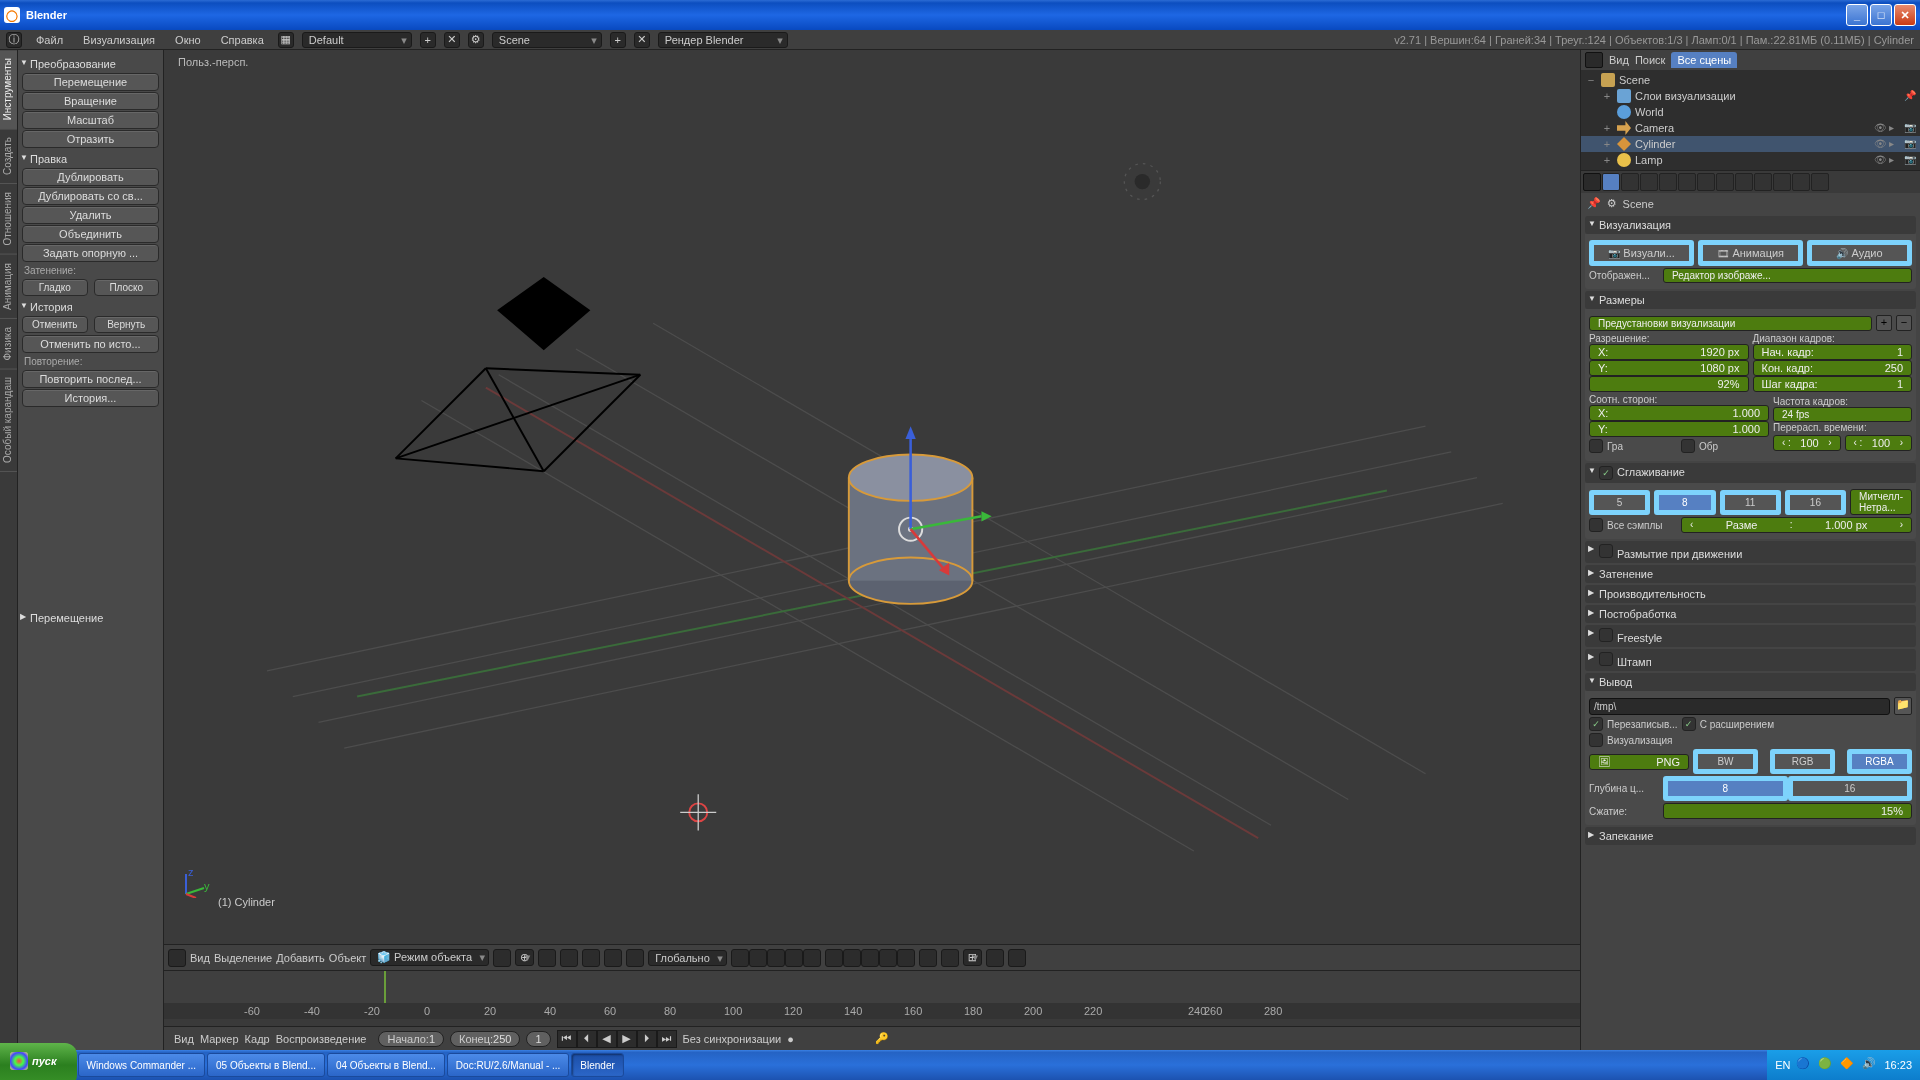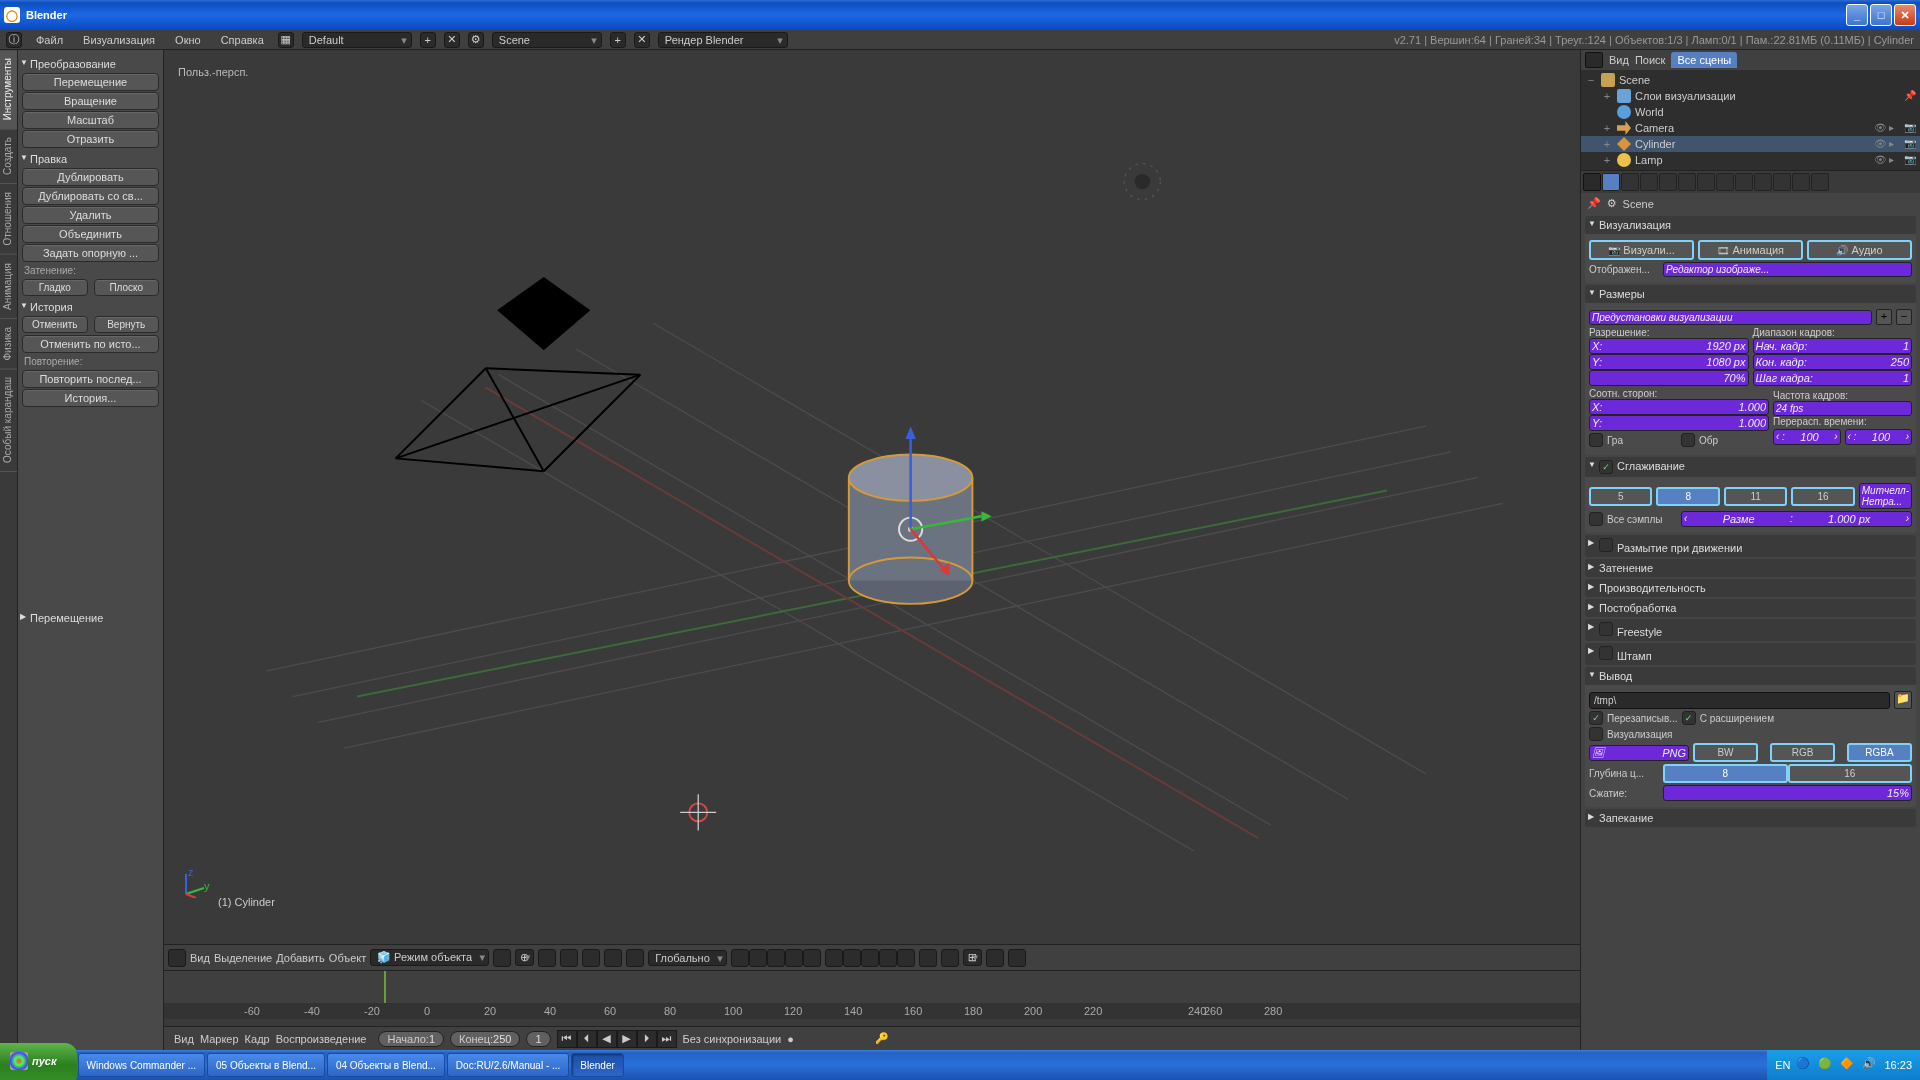--- a/index.html
+++ b/index.html
@@ -28,21 +28,21 @@
 .panel-sec-h:before { content:"▼"; position:absolute; left:0; top:4px; font-size:8px; }
 .panel-sec-h.closed:before { content:"▶"; }
 .btn { background:#565656; border:1px solid #2a2a2a; border-radius:4px; color:#ddd; padding:2px 4px; margin:1px 2px; text-align:center; box-shadow:inset 0 1px 0 rgba(255,255,255,0.1); }
 .btn.small { font-size:10px; }
 .btnrow { display:flex; gap:2px; }
 .btnrow .btn { flex:1; }
 .subtxt { color:#aaa; padding:2px 4px; font-size:10px; }
 
 .vpcol { flex:1; display:flex; flex-direction:column; background:#393939; }
 .viewport { flex:1; position:relative; background:#3a3a3a; overflow:hidden; }
-.vplabel { position:absolute; top:16px; left:14px; color:#bbb;text-align:center; }
+.vplabel { position:absolute; top:6px; left:14px; color:#bbb;text-align:center; }
 .objlabel { position:absolute; bottom:36px; left:54px; color:#ccc; }
 .axiswidget { position:absolute; bottom:46px; left:18px; width:30px; height:30px; }
 
 .vphdr { height:26px; background:#404040; border-top:1px solid #222; display:flex; align-items:center; gap:4px; padding:0 4px; color:#ccc; }
 .vphdr .dd { background:#2a2a2a; border:1px solid #1a1a1a; border-radius:3px; padding:1px 16px 1px 6px; position:relative; }
 .vphdr .dd:after { content:"▾"; position:absolute; right:3px; top:1px; color:#888; }
 .vphdr .ib { width:18px; height:18px; border:1px solid #1a1a1a; background:#2c2c2c; border-radius:3px; }
 
 .timeline { height:56px; background:#3a3a3a; border-top:1px solid #222; position:relative; }
 .tl-track { height:32px; position:relative; background:#3f3f3f; }
@@ -78,22 +78,22 @@
 .prop-tabs .pt { width:18px; height:18px; background:#333; border:1px solid #222; border-radius:2px; }
 .prop-tabs .pt.active { background:#5680c2; }
 .crumb { padding:4px 6px; color:#ccc; display:flex; gap:6px; align-items:center; }
 .psec { margin:2px 4px; }
 .psec-h { background:#3a3a3a; color:#ddd; padding:3px 6px 3px 14px; position:relative; border-radius:3px; }
 .psec-h:before { content:"▼"; position:absolute; left:3px; top:3px; font-size:8px; }
 .psec-h.closed:before { content:"▶"; }
 .psec-body { background:#4a4a4a; padding:4px; border-radius:0 0 3px 3px; }
 .frow { display:flex; gap:4px; margin:2px 0; align-items:center; }
 .frow .lbl { color:#ccc; min-width:70px; font-size:10px; }
-.nfield { flex:1; background:#6d28d9; border:1px solid #222; border-radius:3px; padding:1px 2px; color:#eee; display:flex; justify-content:space-between; font-size:10px;font-style:italic; }
-.toggle-btn { background:#555; border:2px solid #7dd3fc; border-radius:3px; padding:2px 8px; color:#ccc; flex:1; text-align:center; font-size:10px; }
+.nfield { flex:1; background:#4d7c0f; border:1px solid #222; border-radius:3px; padding:1px 8px; color:#eee; display:flex; justify-content:space-between; font-size:10px; }
+.toggle-btn { background:#555; border:5px solid #7dd3fc; border-radius:3px; padding:2px 8px; color:#ccc; flex:1; text-align:center; font-size:10px; }
 .toggle-btn.active { background:#5680c2; color:#fff; }
 .chk { width:14px; height:14px; border:1px solid #222; background:#333; border-radius:3px; display:inline-flex; align-items:center; justify-content:center; color:#8c8; font-size:9px; }
 .tfield { flex:1; background:#2a2a2a; border:1px solid #111; border-radius:3px; padding:2px 4px; color:#ccc; font-size:10px; }
 
 .taskbar { position:absolute; bottom:0; left:0; right:0; height:30px; background:linear-gradient(#3a81e4,#2563c4 8%,#2a70da 50%,#1c52b0); display:flex; align-items:center; }
 .startbtn { height:44px; padding:0 20px 8px 10px; background:linear-gradient(#5fb44a,#2b7f1f 50%,#3a9429); color:#fff; font-weight:bold; font-style:italic; border-radius:0 12px 12px 0; display:flex; align-items:center; gap:4px; }
 .taskbtn { height:24px; margin:0 1px; padding:0 8px; background:linear-gradient(#4b8ae8,#2b66c8); border:1px solid #1a4a9c; border-radius:3px; color:#fff; display:flex; align-items:center; gap:4px; max-width:180px; overflow:hidden; white-space:nowrap; font-size:10px; }
 .taskbtn.active { background:linear-gradient(#1c4fa8,#2b66c8); box-shadow:inset 1px 1px 2px rgba(0,0,0,0.4); }
 .tray { margin-left:auto; height:30px; background:linear-gradient(#1a9ee8,#0d7dcc); padding:0 8px; display:flex; align-items:center; gap:6px; color:#fff; }
 .tray .ticon { width:16px; height:16px; }
@@ -453,21 +453,21 @@
               <div class="lbl">Разрешение:</div>
               <div class="nfield">
                   <span>X:</span>
                   <span>1920 px</span>
                 </div>
               <div class="nfield">
                   <span>Y:</span>
                   <span>1080 px</span>
                 </div>
               <div class="nfield" style="justify-content:flex-end">
-                  <span>70%</span>
+                  <span>92%</span>
                 </div>
             </div>
             <div style="flex:1">
               <div class="lbl">Диапазон кадров:</div>
               <div class="nfield">
                   <span>Нач. кадр:</span>
                   <span>1</span>
                 </div>
               <div class="nfield">
                   <span>Кон. кадр:</span>

